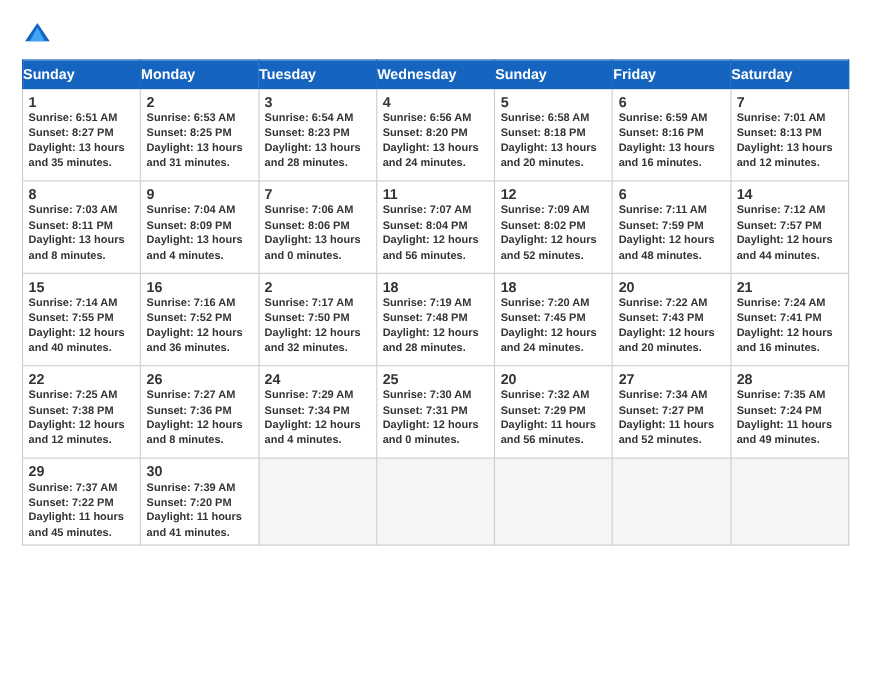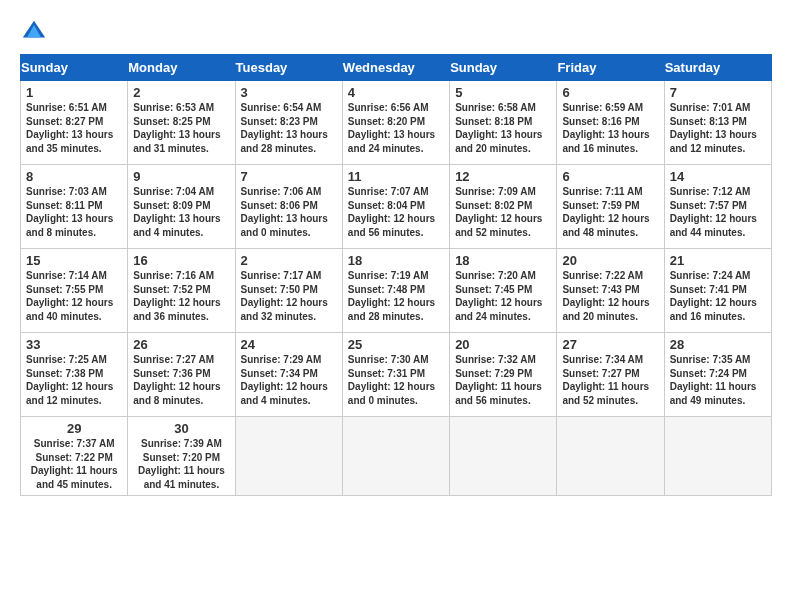--- a/index.html
+++ b/index.html
@@ -77,21 +77,20 @@
       padding: 4px 5px;
       font-size: 10.5px;
       color: #333;
       height: 84px;
     }
     .calendar td.empty {
       background: #f5f5f5;
     }
     .calendar td.last-row {
       height: 74px;
-      text-align: center;
     }
     .day-number {
       font-size: 13px;
       font-weight: bold;
       color: #333;
       display: block;
       margin-bottom: 1px;
     }
     .day-info {
       font-size: 10px;
@@ -155,21 +154,21 @@
         <tr>
           <td><span class="day-number">15</span><span class="day-info">Sunrise: 7:14 AM<br>Sunset: 7:55 PM<br>Daylight: 12 hours<br>and 40 minutes.</span></td>
           <td><span class="day-number">16</span><span class="day-info">Sunrise: 7:16 AM<br>Sunset: 7:52 PM<br>Daylight: 12 hours<br>and 36 minutes.</span></td>
           <td><span class="day-number">2</span><span class="day-info">Sunrise: 7:17 AM<br>Sunset: 7:50 PM<br>Daylight: 12 hours<br>and 32 minutes.</span></td>
           <td><span class="day-number">18</span><span class="day-info">Sunrise: 7:19 AM<br>Sunset: 7:48 PM<br>Daylight: 12 hours<br>and 28 minutes.</span></td>
           <td><span class="day-number">18</span><span class="day-info">Sunrise: 7:20 AM<br>Sunset: 7:45 PM<br>Daylight: 12 hours<br>and 24 minutes.</span></td>
           <td><span class="day-number">20</span><span class="day-info">Sunrise: 7:22 AM<br>Sunset: 7:43 PM<br>Daylight: 12 hours<br>and 20 minutes.</span></td>
           <td><span class="day-number">21</span><span class="day-info">Sunrise: 7:24 AM<br>Sunset: 7:41 PM<br>Daylight: 12 hours<br>and 16 minutes.</span></td>
         </tr>
         <tr>
-          <td><span class="day-number">33</span><span class="day-info">Sunrise: 7:25 AM<br>Sunset: 7:38 PM<br>Daylight: 12 hours<br>and 12 minutes.</span></td>
+          <td><span class="day-number">22</span><span class="day-info">Sunrise: 7:25 AM<br>Sunset: 7:38 PM<br>Daylight: 12 hours<br>and 12 minutes.</span></td>
           <td><span class="day-number">26</span><span class="day-info">Sunrise: 7:27 AM<br>Sunset: 7:36 PM<br>Daylight: 12 hours<br>and 8 minutes.</span></td>
           <td><span class="day-number">24</span><span class="day-info">Sunrise: 7:29 AM<br>Sunset: 7:34 PM<br>Daylight: 12 hours<br>and 4 minutes.</span></td>
           <td><span class="day-number">25</span><span class="day-info">Sunrise: 7:30 AM<br>Sunset: 7:31 PM<br>Daylight: 12 hours<br>and 0 minutes.</span></td>
           <td><span class="day-number">20</span><span class="day-info">Sunrise: 7:32 AM<br>Sunset: 7:29 PM<br>Daylight: 11 hours<br>and 56 minutes.</span></td>
           <td><span class="day-number">27</span><span class="day-info">Sunrise: 7:34 AM<br>Sunset: 7:27 PM<br>Daylight: 11 hours<br>and 52 minutes.</span></td>
           <td><span class="day-number">28</span><span class="day-info">Sunrise: 7:35 AM<br>Sunset: 7:24 PM<br>Daylight: 11 hours<br>and 49 minutes.</span></td>
         </tr>
         <tr>
           <td class="last-row"><span class="day-number">29</span><span class="day-info">Sunrise: 7:37 AM<br>Sunset: 7:22 PM<br>Daylight: 11 hours<br>and 45 minutes.</span></td>
           <td class="last-row"><span class="day-number">30</span><span class="day-info">Sunrise: 7:39 AM<br>Sunset: 7:20 PM<br>Daylight: 11 hours<br>and 41 minutes.</span></td>

